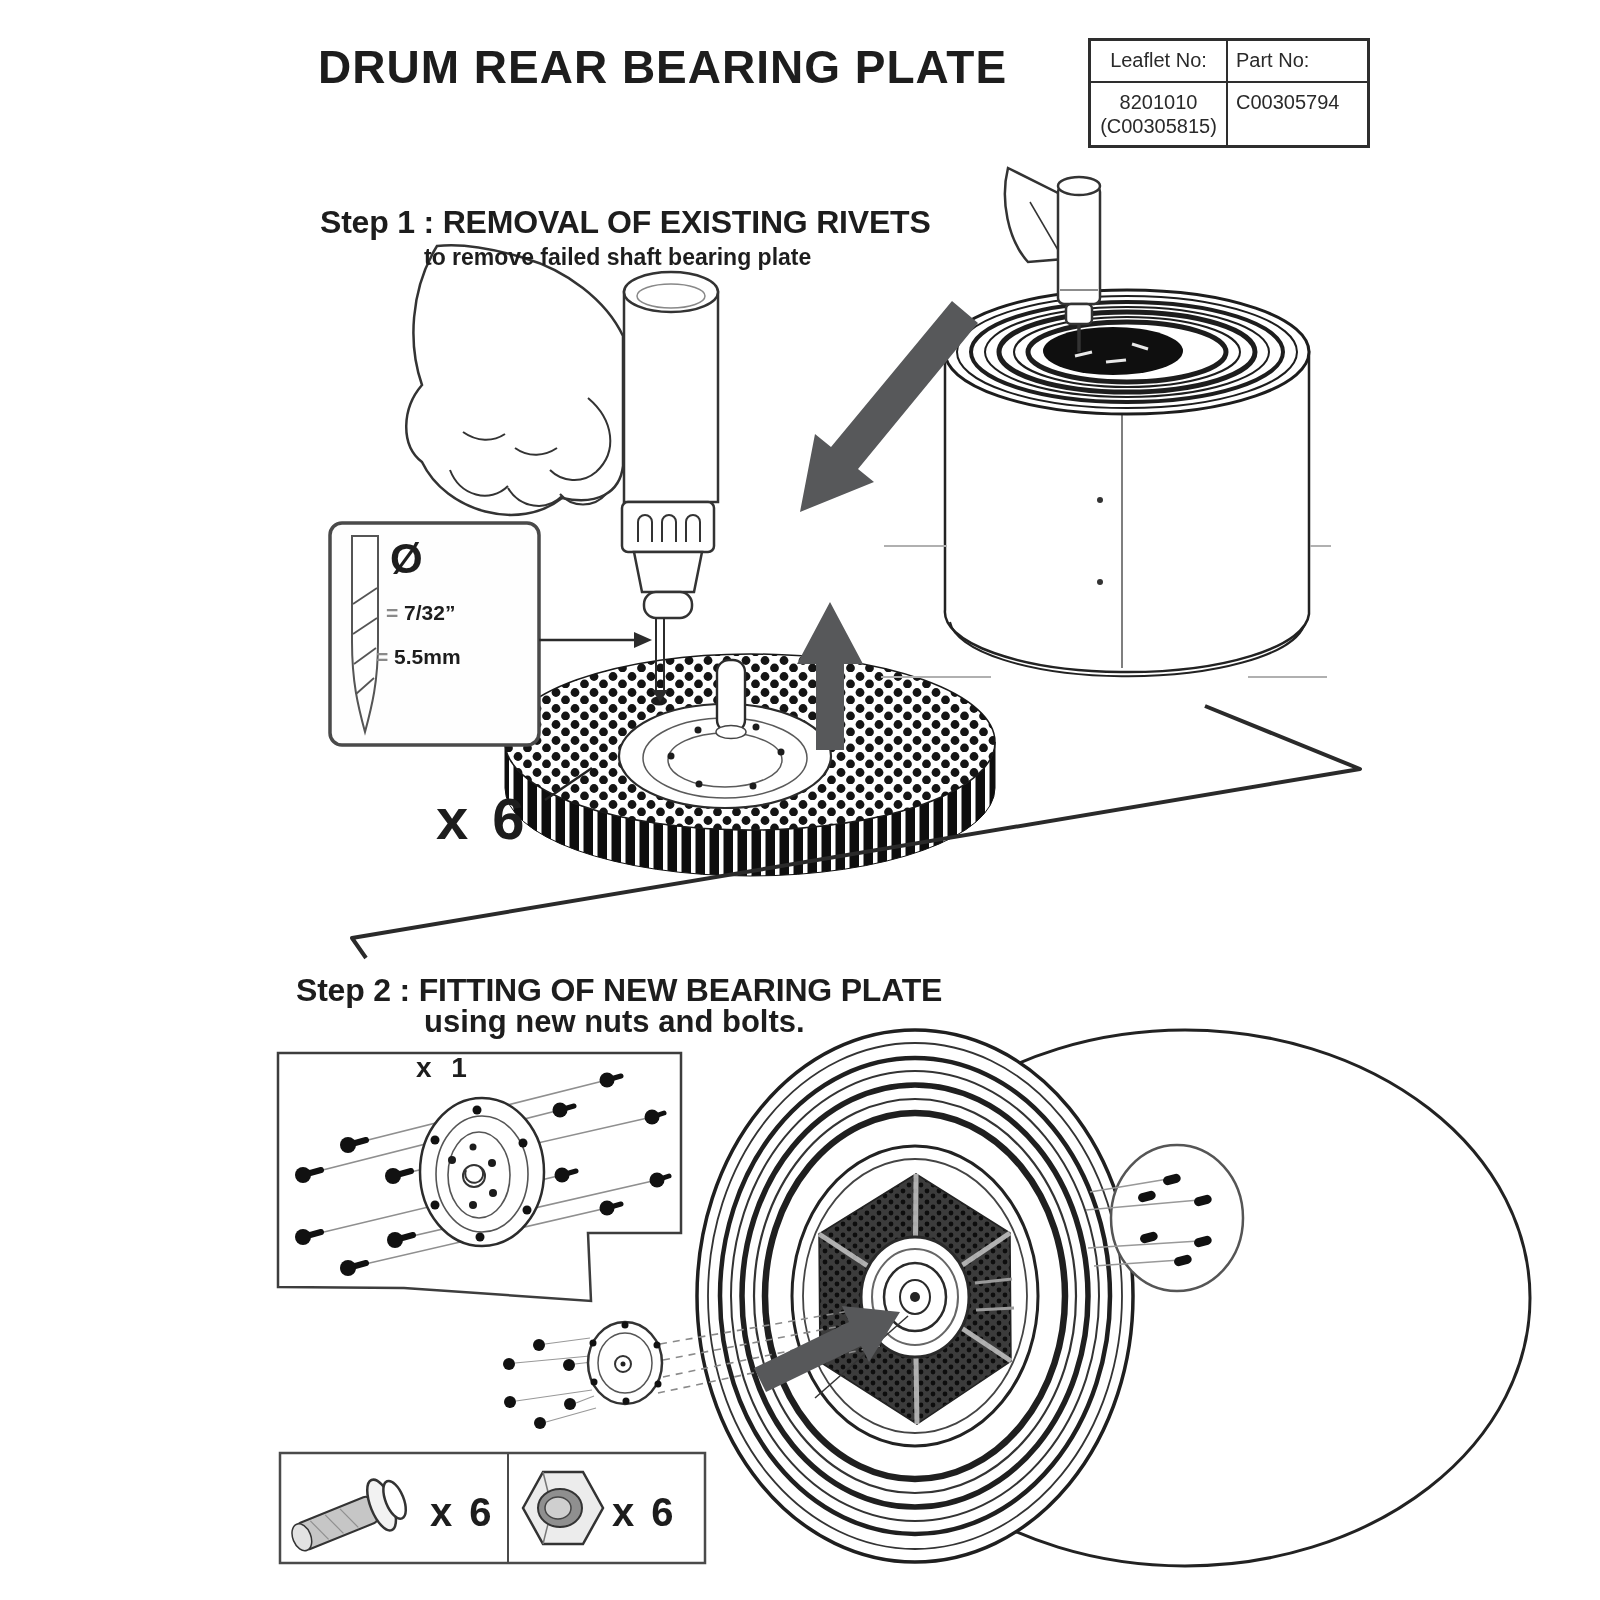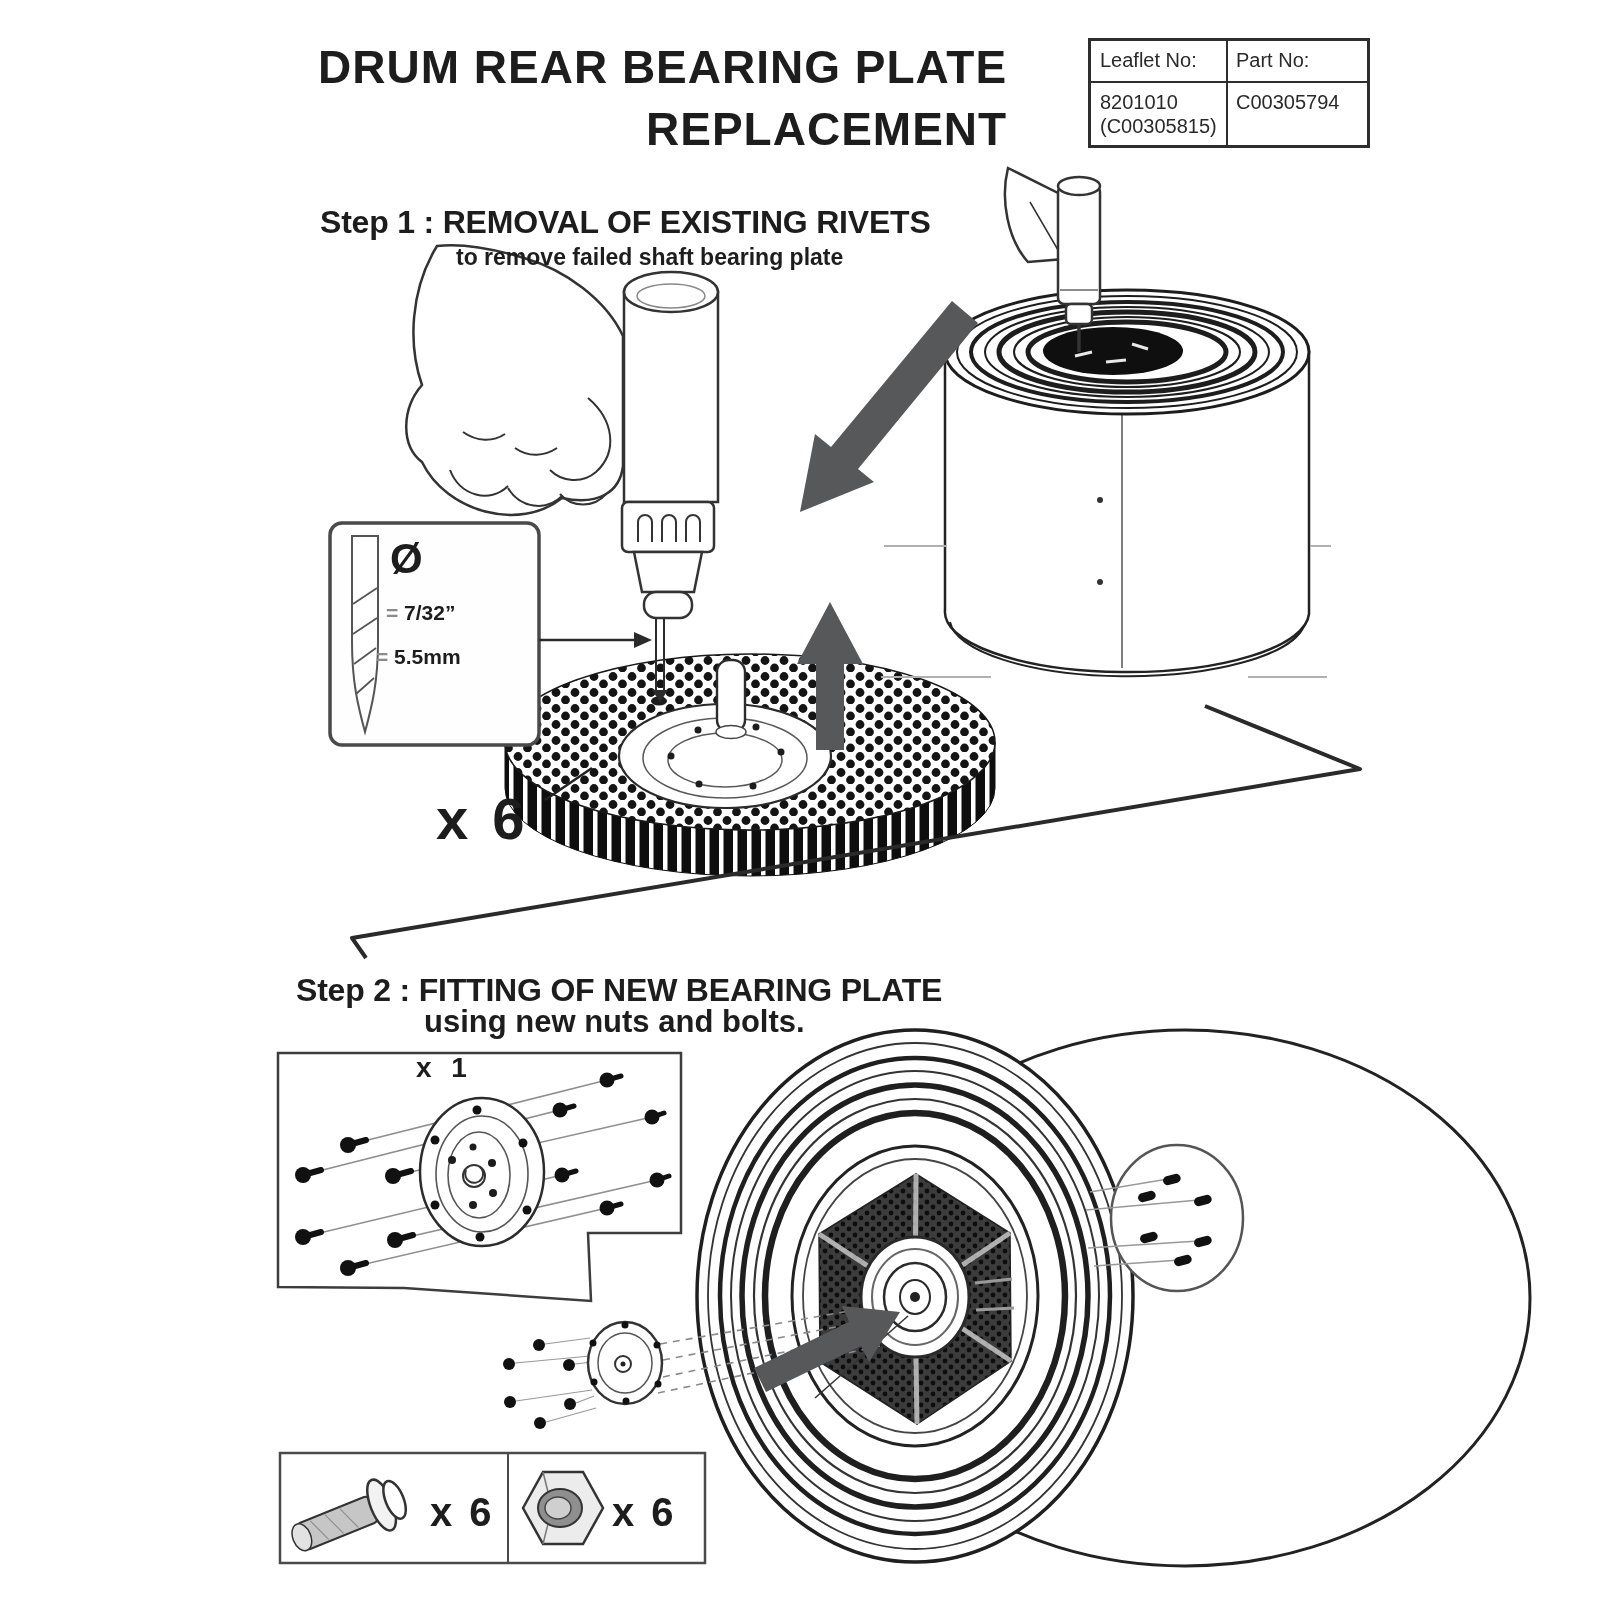--- a/index.html
+++ b/index.html
@@ -4,40 +4,40 @@
 <style>
   html,body{margin:0;padding:0;background:#e9e9e9;}
   .canvas{
     position:relative;width:1600px;height:1600px;background:#ffffff;
     font-family:"Liberation Sans", sans-serif;color:#1d1d1d;overflow:hidden;
   }
   .txt{position:absolute;color:#1d1d1d;font-weight:700;white-space:pre;line-height:1;text-align:right;}
   .title{left:318px;top:36px;font-size:46px;letter-spacing:1px;line-height:62px;}
   .step-line{font-size:32px;letter-spacing:-0.2px;}
   .step1-line{left:320px;top:206px;}
-  .step1-sub{left:424px;top:246px;font-size:23px;margin-left:32px;}
+  .step1-sub{left:424px;top:246px;font-size:23px;}
   .step2-line{left:296px;top:974px;}
   .step2-sub{left:424px;top:1006px;font-size:31px;}
   .dia-symbol{left:390px;top:538px;font-size:42px;}
   .spec{font-size:21px;}
   .spec .eq{color:#8a8a8a;}
   .spec-in{left:386px;top:602px;}
   .spec-mm{left:376px;top:646px;}
   .x6-step1{left:436px;top:790px;font-size:58px;letter-spacing:4px;}
   .x1-label{left:416px;top:1054px;font-size:28px;letter-spacing:6px;}
   .qty{font-size:40px;letter-spacing:3px;}
   .bolt-qty{left:430px;top:1492px;}
   .nut-qty{left:612px;top:1492px;}
   table.info{
     position:absolute;left:1088px;top:38px;border-collapse:collapse;
     font-size:20px;font-weight:400;color:#2a2a2a;table-layout:fixed;
   }
   table.info td{border:2px solid #2e2e2e;vertical-align:top;padding:7px 9px;line-height:1.2;}
   table.info tr.hdr td{height:26px;}
-  table.info .c1{width:117px;}
+  table.info .c1{width:117px;text-align:center;}
   table.info .c2{width:122px;padding-left:8px;}
   table.info{border:3px solid #2e2e2e;}
   svg{position:absolute;left:0;top:0;}
 </style>
 </head>
 <body>
 
 <div class="canvas">
 
   <svg width="1600" height="1600" viewBox="0 0 1600 1600">
@@ -356,21 +356,21 @@
       <g>
         <polygon points="523,1508 543,1472 583,1472 603,1508 583,1544 543,1544" fill="#ececec" stroke="#333" stroke-width="2.5"></polygon>
         <line x1="543" y1="1472" x2="549" y2="1496" stroke="#777" stroke-width="1.5"></line>
         <line x1="543" y1="1544" x2="549" y2="1520" stroke="#777" stroke-width="1.5"></line>
         <ellipse cx="560" cy="1508" rx="22" ry="19" fill="#8f8f8f" stroke="#333" stroke-width="2"></ellipse>
         <ellipse cx="558" cy="1508" rx="13" ry="11" fill="#cfcfcf" stroke="#444" stroke-width="1.5"></ellipse>
       </g>
     </g>
   </svg>
 
-  <div class="txt title"><span>DRUM REAR BEARING PLATE</span><br><span>REPLACEMENT</span></div>
+  <div class="txt title"><span>DRUM REAR BEARING PLATE</span><br></div>
 
   <table class="info">
     <tbody>
         <tr class="hdr">
       <td class="c1">Leaflet No:</td>
       <td class="c2">Part No:</td>
     </tr>
     <tr>
       <td class="c1"><span>8201010</span><br><span>(C00305815)</span></td>
       <td class="c2">C00305794</td>

